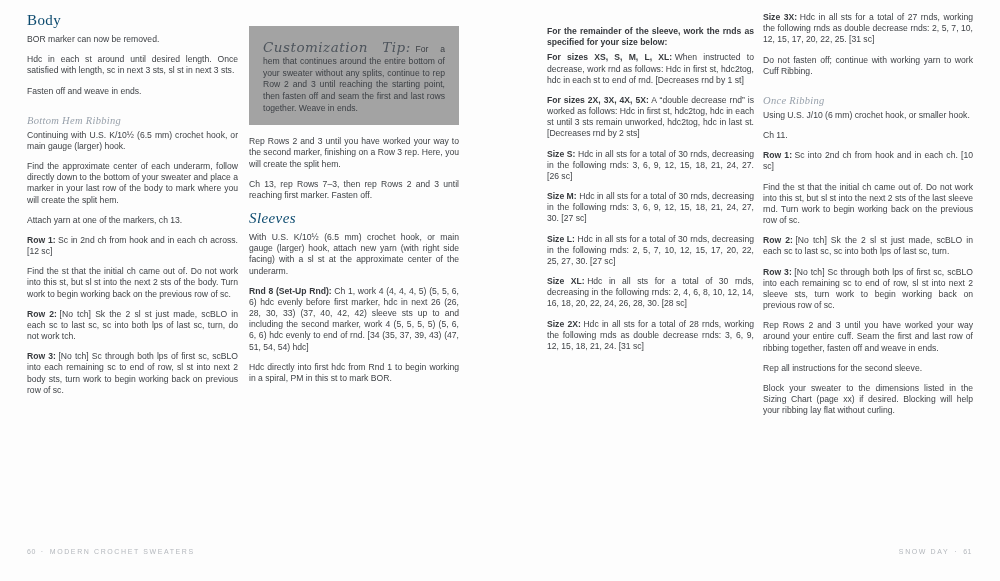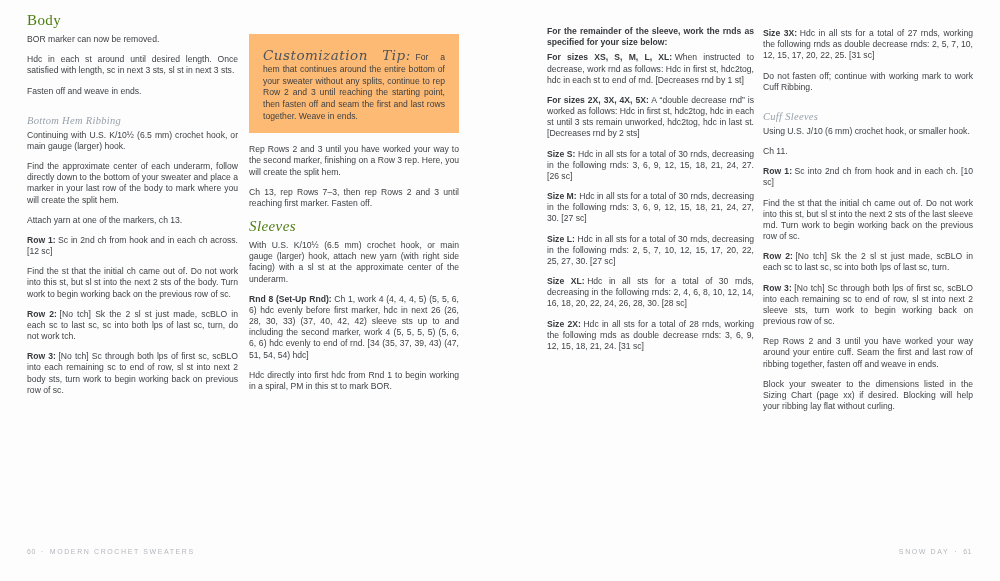--- a/index.html
+++ b/index.html
@@ -9,32 +9,32 @@
     font-family:"Liberation Sans","DejaVu Sans",sans-serif;
     color:#3f4246;
     -webkit-font-smoothing:antialiased;
   }
   .spread{position:absolute;inset:0;}
   .col{position:absolute;text-align:justify;}
   .col p{margin:0 0 9px 0;font-size:8.6px;line-height:1.3;}
   .lead{font-weight:bold;color:#36393d;margin-right:.3em;}
   h2.serif-head{
     font-family:"Liberation Serif","DejaVu Serif",serif;
-    font-weight:400;font-size:15px;color:#4d7c0f;
+    font-weight:400;font-size:15px;color:#0c4a6e;
     margin:0 0 5px 0;letter-spacing:.4px;
   }
   h3.sub-head{
     font-family:"Liberation Serif","DejaVu Serif",serif;
     font-style:italic;font-weight:400;font-size:10.5px;color:#98a1ab;
     margin:18px 0 4px 0;letter-spacing:.3px;
   }
   .graybox{
-    background:#fdba74;
+    background:#a3a3a3;
     padding:12px 14px 11px 14px;
-    margin:8px 0 11px 0;
+    margin:0 0 11px 0;
   }
   .graybox p{margin:0;font-size:8.6px;line-height:1.35;color:#3b3f44;}
   .script{
     font-family:"DejaVu Serif","Liberation Serif",serif;
     font-style:italic;font-size:13.5px;color:#4d545c;
     letter-spacing:.5px;margin-right:.35em;
   }
   .bold-intro{font-weight:bold;color:#36393d;margin:0 0 4px 0 !important;}
   .tight{margin-bottom:9px !important;}
   .footer{
@@ -83,31 +83,32 @@
     <p class="bold-intro">For the remainder of the sleeve, work the rnds as specified for your size below:</p>
     <p class="tight"><span class="lead">For sizes XS, S, M, L, XL:</span><span>When instructed to decrease, work rnd as follows: Hdc in first st, hdc2tog, hdc in each st to end of rnd. [Decreases rnd by 1 st]</span></p>
     <p><span class="lead">For sizes 2X, 3X, 4X, 5X:</span><span>A “double decrease rnd” is worked as follows: Hdc in first st, hdc2tog, hdc in each st until 3 sts remain unworked, hdc2tog, hdc in last st. [Decreases rnd by 2 sts]</span></p>
     <p><span class="lead">Size S:</span><span>Hdc in all sts for a total of 30 rnds, decreasing in the following rnds: 3, 6, 9, 12, 15, 18, 21, 24, 27. [26 sc]</span></p>
     <p><span class="lead">Size M:</span><span>Hdc in all sts for a total of 30 rnds, decreasing in the following rnds: 3, 6, 9, 12, 15, 18, 21, 24, 27, 30. [27 sc]</span></p>
     <p><span class="lead">Size L:</span><span>Hdc in all sts for a total of 30 rnds, decreasing in the following rnds: 2, 5, 7, 10, 12, 15, 17, 20, 22, 25, 27, 30. [27 sc]</span></p>
     <p><span class="lead">Size XL:</span><span>Hdc in all sts for a total of 30 rnds, decreasing in the following rnds: 2, 4, 6, 8, 10, 12, 14, 16, 18, 20, 22, 24, 26, 28, 30. [28 sc]</span></p>
     <p><span class="lead">Size 2X:</span><span>Hdc in all sts for a total of 28 rnds, working the following rnds as double decrease rnds: 3, 6, 9, 12, 15, 18, 21, 24. [31 sc]</span></p>
   </div>
 
-  <div class="col" style="left:763px;top:28px;width:210px;">
+  <div class="col" style="left:763px;top:12px;width:210px;">
     <p><span class="lead">Size 3X:</span><span>Hdc in all sts for a total of 27 rnds, working the following rnds as double decrease rnds: 2, 5, 7, 10, 12, 15, 17, 20, 22, 25. [31 sc]</span></p>
-    <p><span>Do not fasten off; continue with working mark to work Cuff Ribbing.</span></p>
-    <h3 class="sub-head">Cuff Sleeves</h3>
+    <p><span>Do not fasten off; continue with working yarn to work Cuff Ribbing.</span></p>
+    <h3 class="sub-head">Once Ribbing</h3>
     <p><span>Using U.S. J/10 (6 mm) crochet hook, or smaller hook.</span></p>
     <p><span>Ch 11.</span></p>
     <p><span class="lead">Row 1:</span><span>Sc into 2nd ch from hook and in each ch. [10 sc]</span></p>
     <p><span>Find the st that the initial ch came out of. Do not work into this st, but sl st into the next 2 sts of the last sleeve rnd. Turn work to begin working back on the previous row of sc.</span></p>
     <p><span class="lead">Row 2:</span><span>[No tch] Sk the 2 sl st just made, scBLO in each sc to last sc, sc into both lps of last sc, turn.</span></p>
     <p><span class="lead">Row 3:</span><span>[No tch] Sc through both lps of first sc, scBLO into each remaining sc to end of row, sl st into next 2 sleeve sts, turn work to begin working back on previous row of sc.</span></p>
     <p><span>Rep Rows 2 and 3 until you have worked your way around your entire cuff. Seam the first and last row of ribbing together, fasten off and weave in ends.</span></p>
+    <p><span>Rep all instructions for the second sleeve.</span></p>
     <p><span>Block your sweater to the dimensions listed in the Sizing Chart (page xx) if desired. Blocking will help your ribbing lay flat without curling.</span></p>
   </div>
 
   <div class="footer footer-left">
     <span class="pnum">60</span><span class="dot">·</span><span>MODERN CROCHET SWEATERS</span>
   </div>
   <div class="footer footer-right">
     <span>SNOW DAY</span><span class="dot">·</span><span class="pnum">61</span>
   </div>
 

